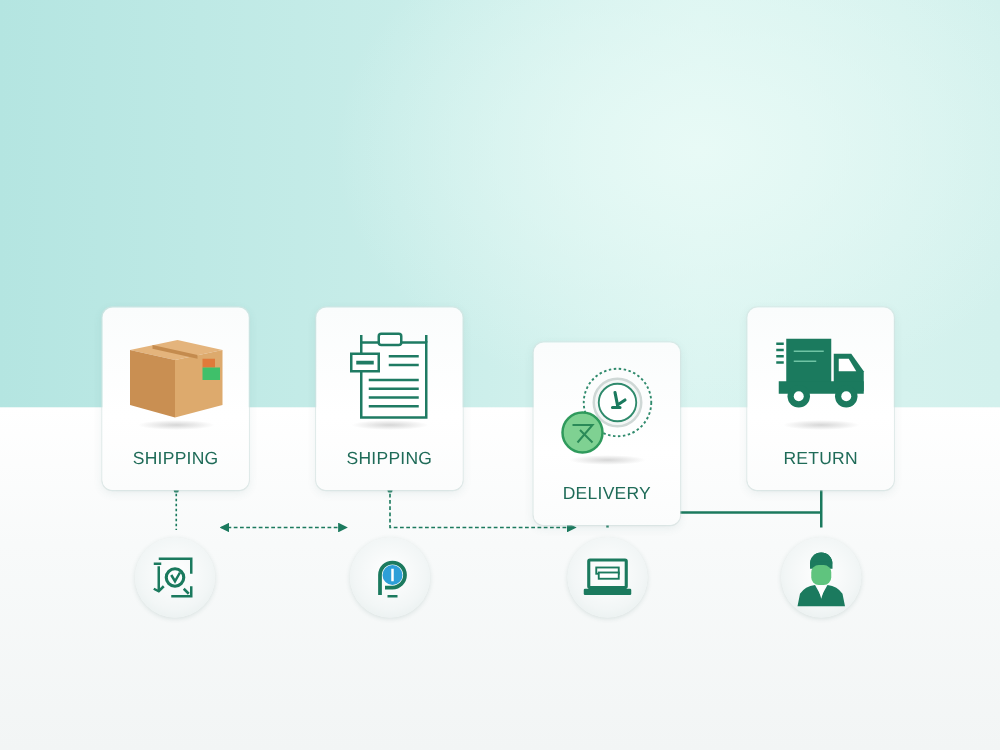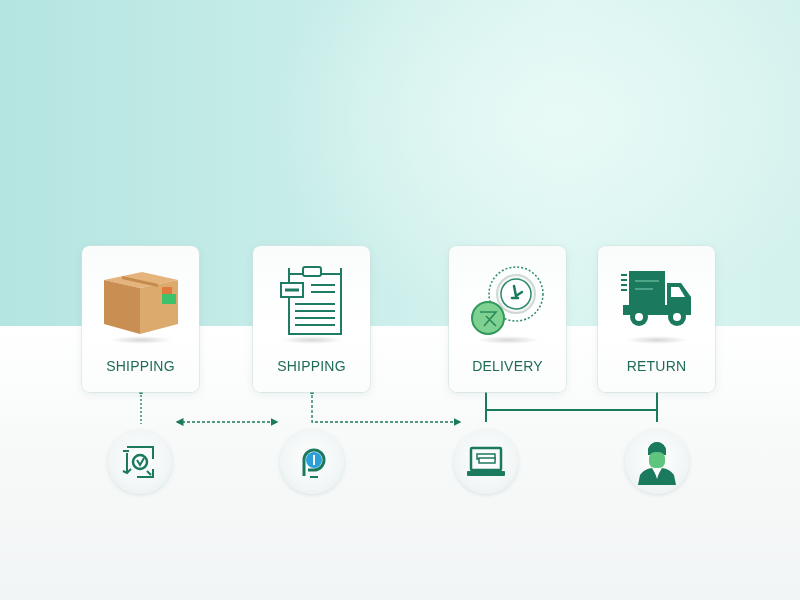--- a/index.html
+++ b/index.html
@@ -103,21 +103,21 @@
       <line x1="18" y1="40" x2="58" y2="40" stroke="#1f7b63" stroke-width="2"></line>
       <line x1="18" y1="47" x2="58" y2="47" stroke="#1f7b63" stroke-width="2"></line>
       <line x1="18" y1="54" x2="58" y2="54" stroke="#1f7b63" stroke-width="2"></line>
       <line x1="18" y1="61" x2="58" y2="61" stroke="#1f7b63" stroke-width="2"></line>
     </svg>
   </div>
   <div class="shadow"></div>
   <div class="label">SHIPPING</div>
 </div>
 
-<div class="card" style="left:449px;">
+<div class="card" style="left:427px;margin-top:28px;">
   <div class="icon-wrap">
     <svg width="84" height="76" viewBox="0 0 84 76">
       <circle cx="50" cy="32" r="27" fill="none" stroke="#2f8a6c" stroke-width="1.5" stroke-dasharray="2,2"></circle>
       <circle cx="50" cy="32" r="19" fill="#f4f7f6" stroke="#cfd8d6" stroke-width="2"></circle>
       <circle cx="50" cy="32" r="15" fill="#ffffff" stroke="#2f8a6c" stroke-width="1.5"></circle>
       <path d="M48,24 L50,34 L56,30 M46,36 L52,36" stroke="#1b7a5e" stroke-width="2.5" fill="none" stroke-linecap="round"></path>
       <circle cx="22" cy="56" r="16" fill="#7fd192" stroke="#2f9a5c" stroke-width="2"></circle>
       <path d="M14,50 L30,50 L18,64 M20,54 L30,64" stroke="#2a8a58" stroke-width="1.6" fill="none"></path>
     </svg>
   </div>

